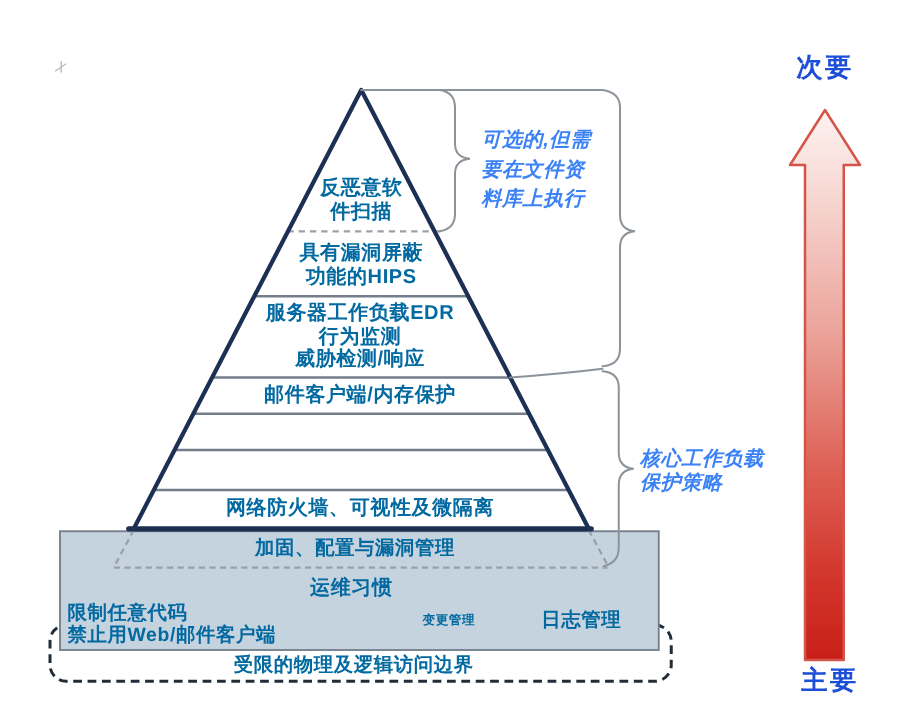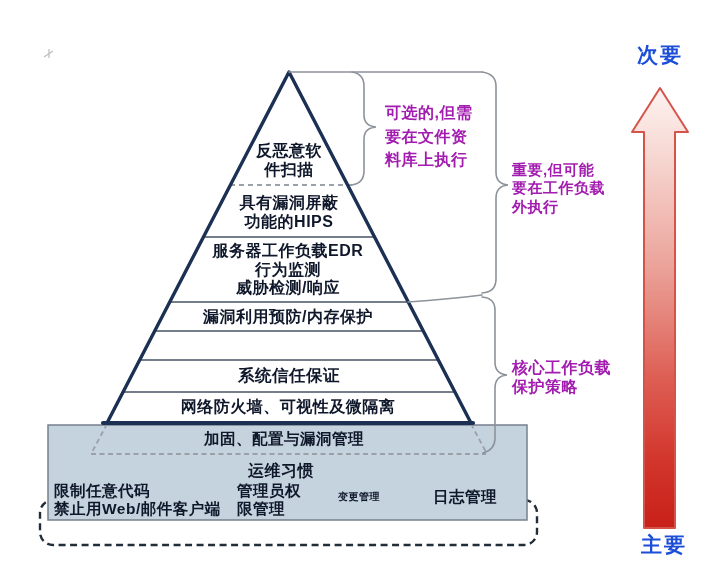--- a/index.html
+++ b/index.html
@@ -2,27 +2,27 @@
 <html><head>
 <meta charset="utf-8">
 <style>
   html,body{margin:0;padding:0;background:#ffffff;}
   .stage{
     position:relative;width:720px;height:568px;background:#ffffff;overflow:hidden;
     font-family:"Liberation Sans","DejaVu Sans",sans-serif;
   }
   .stage svg{position:absolute;left:0;top:0;}
   .t{
-    position:absolute;color:#0f172a;font-weight:600;white-space:pre-line;
+    position:absolute;color:#0369a1;font-weight:600;white-space:pre-line;
     line-height:19px;font-size:16px;letter-spacing:0.5px;
   }
   .c{transform:translateX(-50%);text-align:center;}
   .l{text-align:left;}
   .axis{font-size:21px;font-weight:700;color:#1d4ed8;letter-spacing:2px;}
-  .ann{color:#a21caf;}
+  .ann{color:#3b82f6;font-style:italic;}
 </style>
 </head>
 <body>
 
 <div class="stage">
 
   <svg width="720" height="568" viewBox="0 0 720 568">
     <defs>
       <linearGradient id="arrowGrad" gradientUnits="userSpaceOnUse" x1="660" y1="88" x2="660" y2="528">
         <stop offset="0" stop-color="#fdf3f1"></stop>
@@ -60,39 +60,34 @@
     <path d="M44,57 l9,-6 M49,49 v9" stroke="#bdbdbd" stroke-width="1.2" fill="none"></path>
   </svg>
 
   <div class="t c" style="left:289px;top:141px;">反恶意软
 件扫描</div>
   <div class="t c" style="left:289px;top:193px;">具有漏洞屏蔽
 功能的HIPS</div>
   <div class="t c" style="left:288px;top:242px;line-height:18.5px;">服务器工作负载EDR
 行为监测
 威胁检测/响应</div>
-  <div class="t c" style="left:288px;top:307px;">漏洞利用预防/内存保护</div>
-  <div class="t c" style="left:289px;top:366px;font-size:16.5px;">系统信任保证</div>
+  <div class="t c" style="left:288px;top:307px;">邮件客户端/内存保护</div>
   <div class="t c" style="left:288px;top:397px;text-align:center;">网络防火墙、可视性及微隔离</div>
 
   <div class="t c" style="left:284px;top:429px;font-size:15.5px;font-weight:700;">加固、配置与漏洞管理</div>
   <div class="t c" style="left:281px;top:461px;font-weight:700;">运维习惯</div>
   <div class="t l" style="left:54px;top:482px;font-size:15.5px;line-height:17.5px;">限制任意代码
 禁止用Web/邮件客户端</div>
-  <div class="t l" style="left:237px;top:482px;font-size:15.5px;line-height:17.5px;">管理员权
-限管理</div>
   <div class="t l" style="left:338px;top:487px;font-size:10px;">变更管理</div>
   <div class="t l" style="left:433px;top:487px;font-size:15.5px;">日志管理</div>
 
+  <div class="t c" style="left:283px;top:523px;font-size:15.5px;">受限的物理及逻辑访问边界</div>
 
   <div class="t l ann" style="left:385px;top:101px;line-height:23.5px;">可选的,但需
 要在文件资
 料库上执行</div>
-  <div class="t l ann" style="left:512px;top:161px;font-size:15px;line-height:18.4px;">重要,但可能
-要在工作负载
-外执行</div>
   <div class="t l ann" style="left:512px;top:359px;line-height:18.5px;">核心工作负载
 保护策略</div>
 
   <div class="t axis" style="left:637px;top:45px;">次要</div>
   <div class="t axis" style="left:641px;top:535px;">主要</div>
 
 </div>
 
 </body></html>

